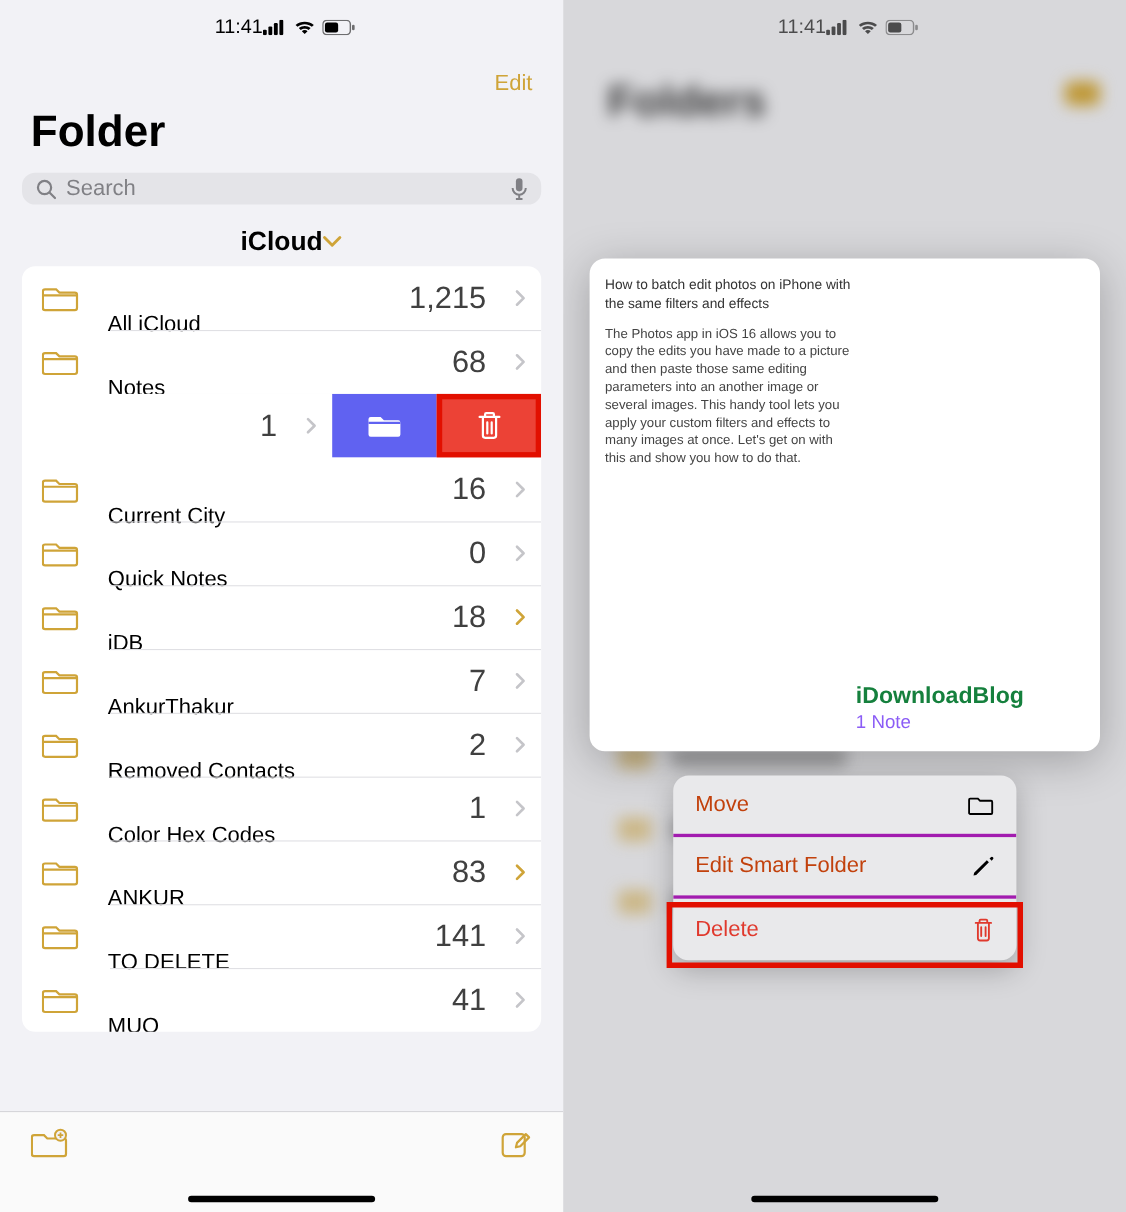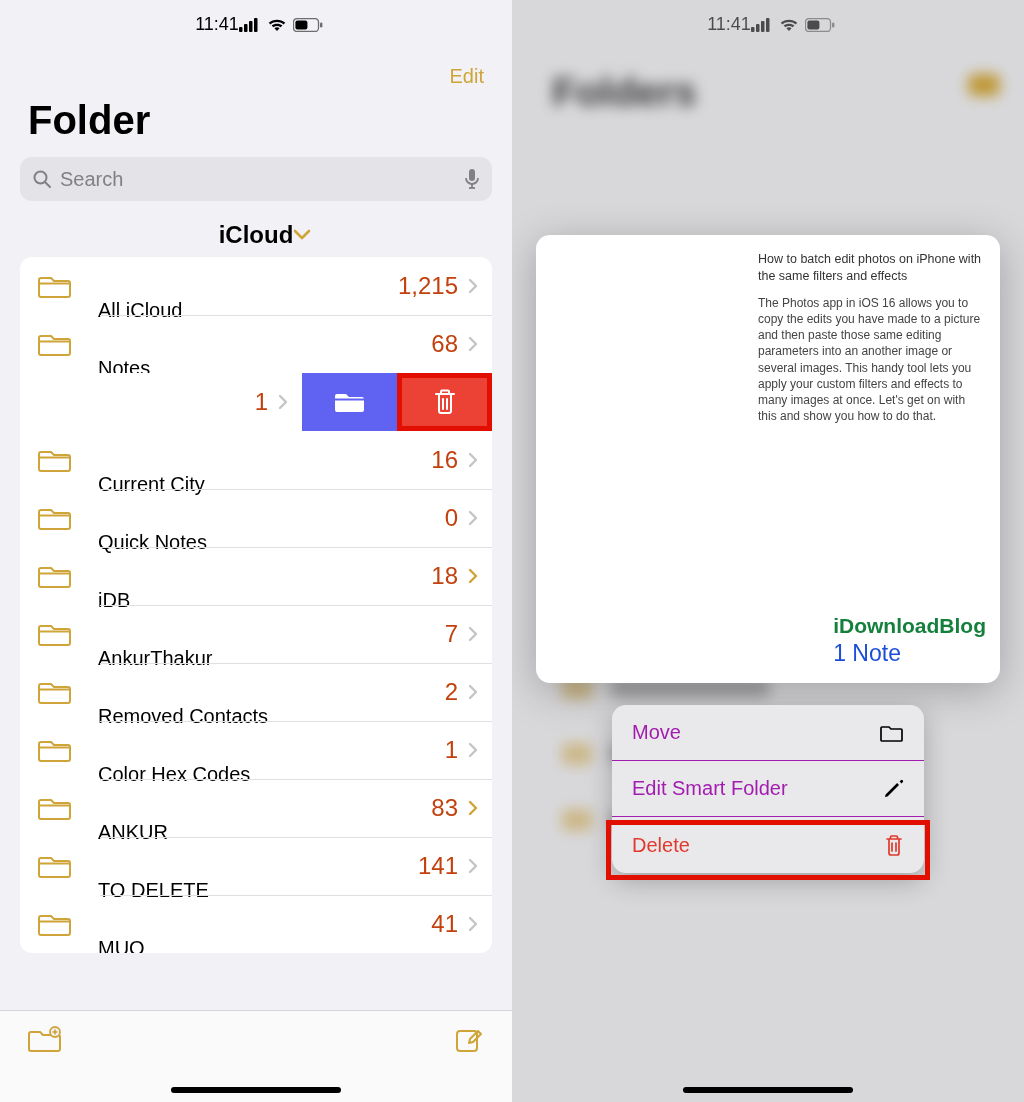--- a/index.html
+++ b/index.html
@@ -11,35 +11,35 @@
   
   .status-bar { display: flex; justify-content: center; align-items: center; padding: 14px 28px 6px 34px; font-size: 18px; font-weight: 400; color: #000; }
   .status-right { display: flex; align-items: center; gap: 6px; }
   .dimmed .status-bar { opacity: .65; }
   
   .edit-row { display: flex; justify-content: flex-end; padding: 24px 28px 6px 0; }
   .edit-btn { font-size: 20px; color: #cfa438; font-weight: 400; margin-left: 28px; }
   
   .page-title { font-size: 40px; font-weight: 800; padding: 4px 0 14px 28px; color: #000; }
   
-  .search { margin: 0 20px 20px 20px; height: 44px; background: #e4e4e8; border-radius: 12px; display: flex; align-items: center; padding: 0 12px; color: #808085; }
+  .search { margin: 0 20px 20px 20px; height: 29px; background: #e4e4e8; border-radius: 12px; display: flex; align-items: center; padding: 0 12px; color: #808085; }
   .search .mag { margin-right: 8px; flex: 0 0 auto; }
   .search .placeholder { flex: 1; font-size: 20px; color: #808085; }
   .search .mic { flex: 0 0 auto; }
   
   .sec-header { display: flex; justify-content: center; align-items: center; padding: 0 28px 8px 46px; }
   .sec-header .sec-title { font-size: 24px; font-weight: 800; }
   .chev-down { color: #cfa438; }
   
   .list-card { margin: 0 20px; background: #fff; border-radius: 12px; overflow: hidden; }
   .row { display: flex; align-items: center; height: 58px; padding-left: 18px; position: relative; }
   .row + .row::before { content: ""; position: absolute; left: 80px; right: 0; top: 0; height: 1px; background: #e0e0e4; }
   .folder-ico { width: 34px; height: 26px; margin-right: 26px; flex: 0 0 auto; }
   .row-label { flex: 1; font-size: 20px; color: #000; margin-top: 48px; }
-  .row-count { font-size: 24px; color: #c2410c; margin-right: 10px; }
+  .row-count { font-size: 28px; color: #404040; margin-right: 26px; }
   .chev { color: #c5c5c9; margin-right: 14px; }
   .chev.gold { color: #cfa438; }
   
   .swipe-row { position: relative; height: 58px; overflow: hidden; }
   .swipe-row::before { content: ""; position: absolute; left: 80px; right: 0; top: 0; height: 1px; background: #e0e0e4; }
   .swipe-main { position: absolute; left: -190px; right: 190px; top: 0; bottom: 0; display: flex; align-items: center; padding-left: 18px; background: #fff; }
   .swipe-main .row-label { flex: 1; font-size: 20px; color: #000; }
   .swipe-actions { position: absolute; right: 0; top: 0; bottom: 0; display: flex; }
   .action { width: 95px; display: flex; align-items: center; justify-content: center; }
   .action.move { background: #6062f1; }
@@ -50,30 +50,30 @@
   .home-indicator { position: absolute; bottom: 9px; left: 50%; transform: translateX(-50%); width: 170px; height: 6px; border-radius: 4px; background: #000; }
   
   .blur-bg { position: absolute; inset: 0; filter: blur(7px) brightness(.92); }
   .blur-bg .page-title { opacity: .75; }
   .blur-bg .edit-btn-fake { position: absolute; right: 24px; top: 74px; width: 32px; height: 22px; background: #cfa438; border-radius: 6px; }
   .blur-rows { margin-top: 460px; padding-left: 50px; }
   .blur-row { height: 66px; display: flex; align-items: center; gap: 18px; }
   .blur-row .bico { width: 30px; height: 22px; background: #cfa438; border-radius: 4px; opacity: .5; }
   .blur-row .btxt { width: 160px; height: 18px; background: #555; border-radius: 6px; opacity: .4; }
   
-  .preview-card { position: absolute; left: 24px; right: 24px; top: 235px; height: 448px; background: #fff; border-radius: 14px; box-shadow: 0 8px 40px rgba(0,0,0,.25); padding: 16px 14px; display:flex; flex-direction:column;align-items:flex-end; }
+  .preview-card { position: absolute; left: 24px; right: 24px; top: 235px; height: 448px; background: #fff; border-radius: 14px; box-shadow: 0 8px 40px rgba(0,0,0,.25); padding: 16px 14px; display:flex; flex-direction:row; }
   .preview-note { width: 228px; background:#fff; }
   .note-title { font-size: 12.5px; line-height: 1.35; color:#333; margin-bottom: 10px; }
   .note-body { font-size: 12px; line-height: 1.35; color:#444; }
   .preview-footer { margin-top:auto; }
   .preview-folder-name { font-size: 21px; font-weight: 800; color:#15803d; }
-  .preview-note-count { font-size: 23px; color:#1d4ed8; margin-top: 2px; }
+  .preview-note-count { font-size: 17px; color:#8b5cf6; margin-top: 2px; }
   
   .ctx-menu { position:absolute; left: 100px; right: 100px; top: 705px; background:#e9e9eb; border-radius: 14px; overflow:hidden; box-shadow: 0 8px 26px rgba(0,0,0,.25);}
-  .ctx-item { height: 56px; display:flex; align-items:center; justify-content:space-between; padding: 0 20px; font-size: 20px; color:#a21caf; border-bottom:1px solid #a21caf;}
+  .ctx-item { height: 56px; display:flex; align-items:center; justify-content:space-between; padding: 0 20px; font-size: 20px; color:#c2410c; border-bottom:3px solid #a21caf;}
   .ctx-item:last-child { border-bottom:none; color:#e0392d;gap:22px; }
   .ctx-item.delete { color:#e0392d; }
   .ctx-hl { position:absolute; left:94px; right:94px; top:820px; height:60px; border:5px solid #e20f00; pointer-events:none;}
   
   svg { display:block; }
 </style>
 </head>
 <body>
 
 <div class="phone phone-left">

